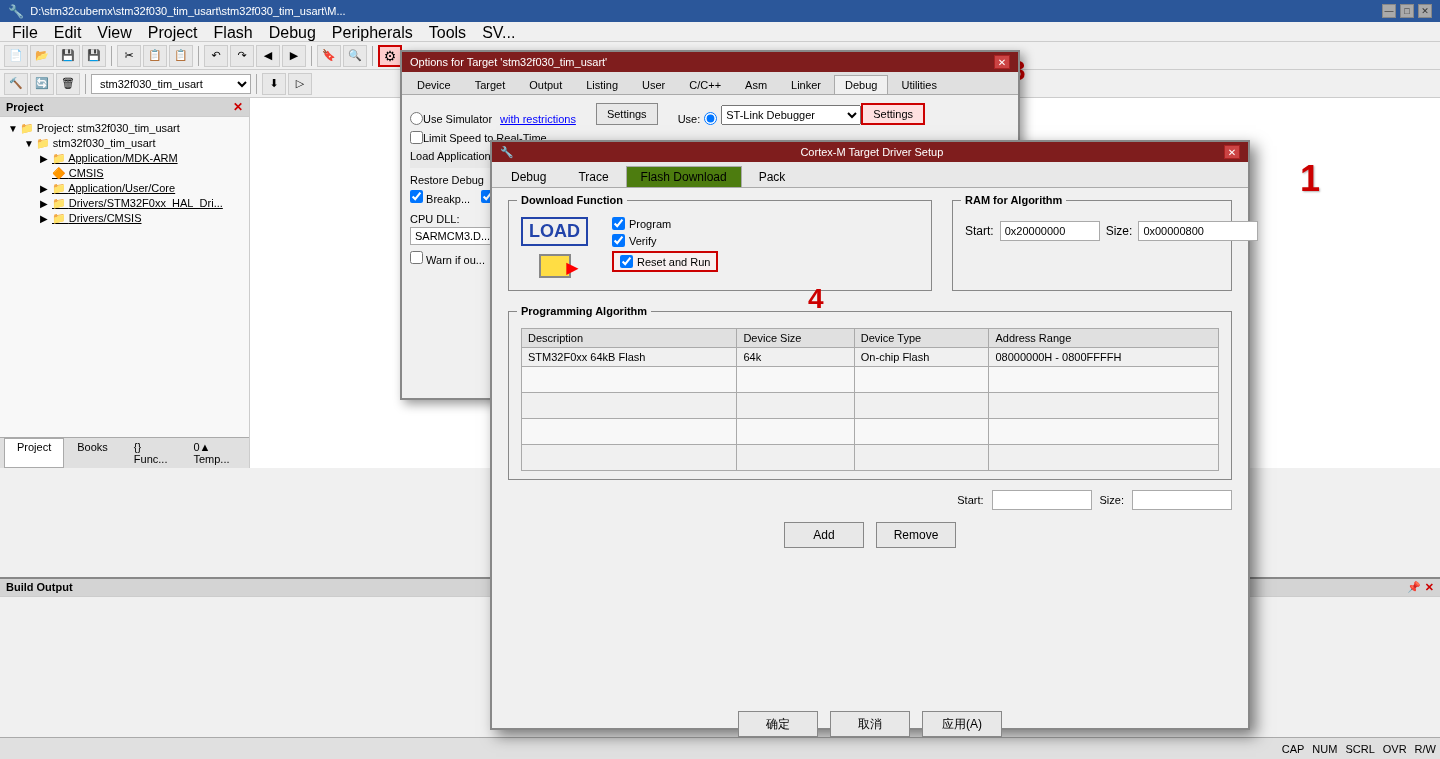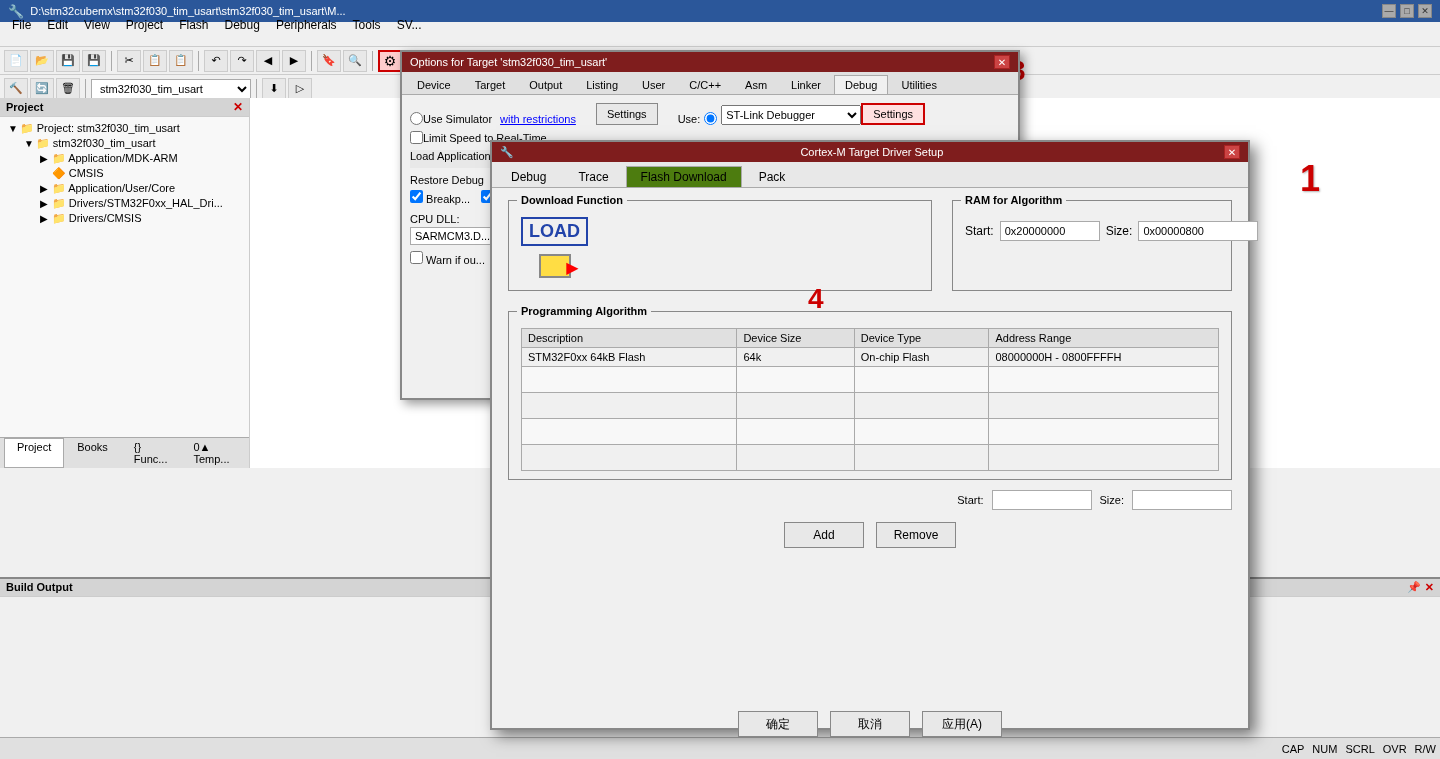--- a/index.html
+++ b/index.html
@@ -40,24 +40,24 @@
       border: 1px solid #888;
       display: flex; align-items: center; justify-content: center;
       font-size: 9px; cursor: pointer; color: #333;
     }
 
     
     .menu-bar {
       height: 20px;
       background: #f0f0f0;
       display: flex;
-      align-items: flex-end;
+      align-items: flex-start;
       border-bottom: 1px solid #ccc;
-      padding: 12px 4px;
-      font-size: 12px;
+      padding: 0 4px;
+      font-size: 16px;
     }
     .menu-item {
       padding: 2px 8px;
       cursor: pointer;
     }
 
     
     .toolbar {
       height: 28px;
       background: #f0f0f0;
@@ -130,21 +130,21 @@
       padding: 4px;
     }
     .tree-item {
       padding: 1px 0 1px 16px;
       font-size: 11px;
       cursor: pointer;
       white-space: nowrap;
     }
     .tree-item.root { padding-left: 4px; }
     .tree-item.level1 { padding-left: 20px; }
-    .tree-item.level2 { padding-left: 36px; }
+    .tree-item.level2 { padding-left: 36px; text-decoration: underline; }
     .tree-expand { display: inline-block; width: 12px; font-size: 10px; }
 
     
     .code-area {
       flex: 1;
       background: #fff;
       position: relative;
     }
 
     
@@ -648,20 +648,37 @@
 
             <div class="load-icon">
               <div class="load-text">LOAD</div>
               <div style="position:relative; width:48px; height:32px;">
                 <div style="width:32px; height:24px; background:#ffdd44; border:2px solid #888; margin:auto; margin-top:4px;"></div>
                 <div style="position:absolute; right:0; top:8px; color:red; font-size:16px;">▶</div>
               </div>
             </div>
 
 
+            <div style="margin-left:8px;">
+              <div class="check-row">
+                <input type="checkbox" checked="" style="">
+                <span>Program</span>
+              </div>
+              <div class="check-row">
+                <input type="checkbox" checked="" style="">
+                <span>Verify</span>
+              </div>
+              <div class="check-row">
+
+                <div class="reset-run-highlight">
+                  <input type="checkbox" checked="" style="">
+                  <span>Reset and Run</span>
+                </div>
+              </div>
+            </div>
           </div>
         </div>
 
         <div class="section-box" style="width:280px; padding-top:16px;">
           <div class="section-title">RAM for Algorithm</div>
           <div style="display:flex; align-items:center; gap:6px; margin-top:4px;">
             <span>Start:</span>
             <input type="text" class="dialog-input" style="width: 100px;" value="0x20000000">
             <span>Size:</span>
             <input type="text" class="dialog-input" style="width: 120px;" value="0x00000800">

